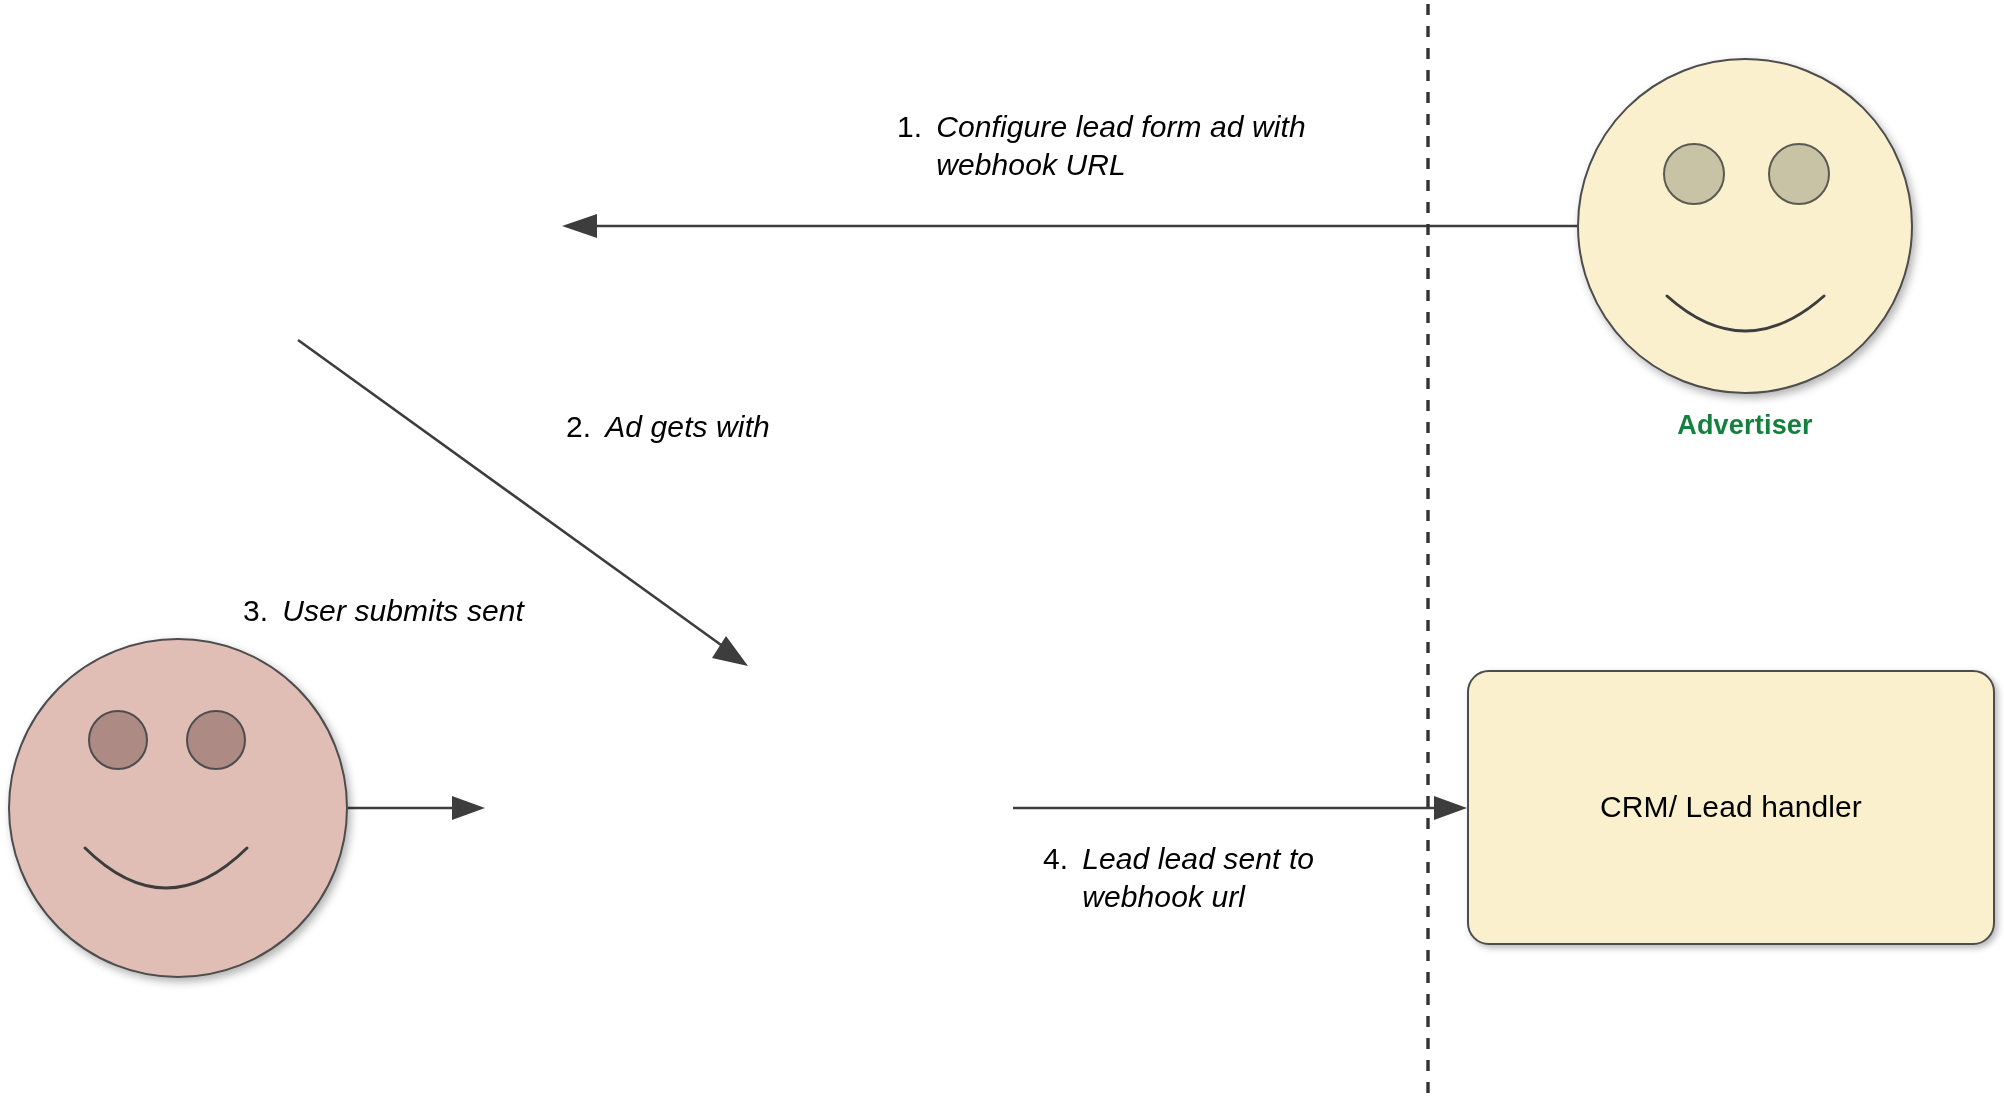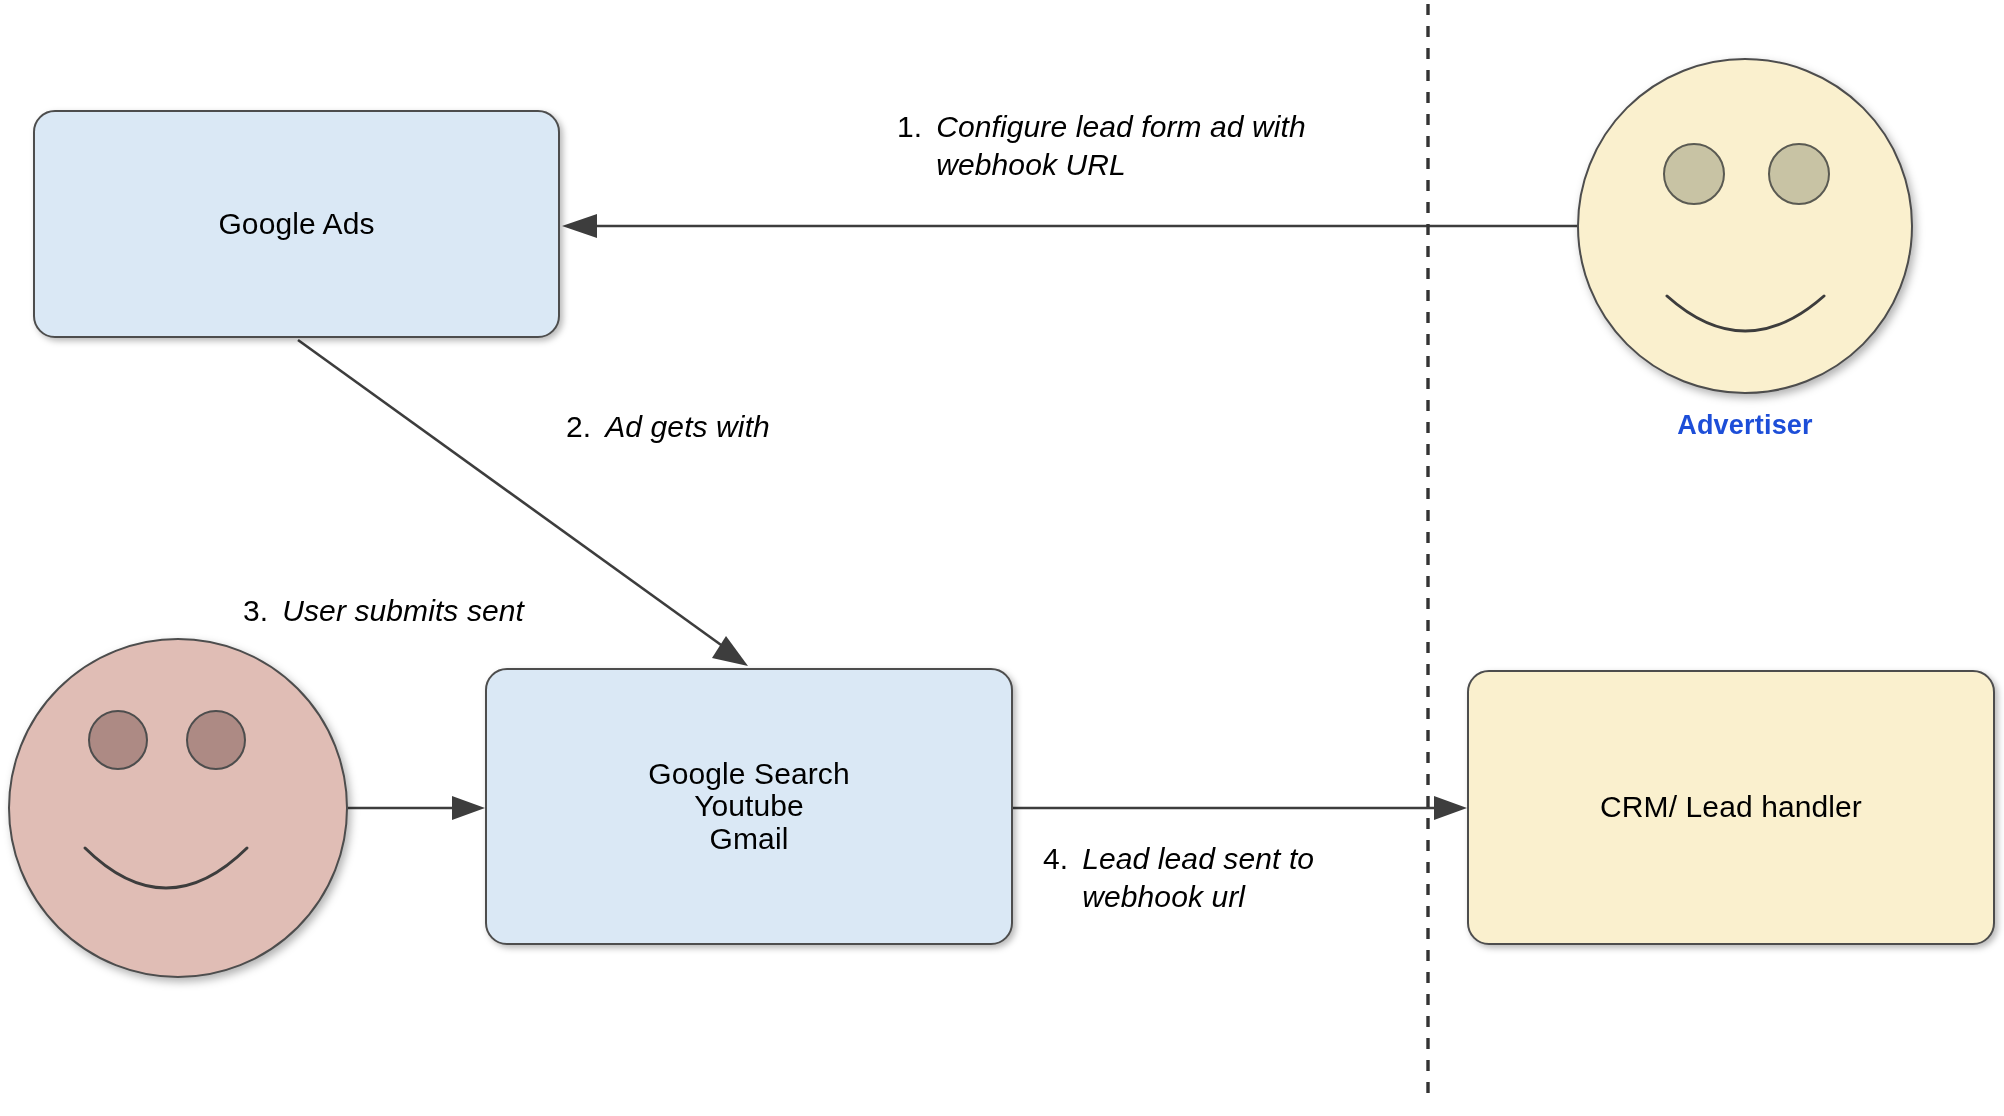--- a/index.html
+++ b/index.html
@@ -74,21 +74,21 @@
     position: absolute;
     left: 0;
     top: 0;
   }
   .actor-caption {
     position: absolute;
     width: 100%;
     text-align: center;
     font-size: 27px;
     font-weight: bold;
-    color: #1d4ed8;
+    color: #15803d;
     letter-spacing: 0.2px;
   }
 
   
   .step-label {
     position: absolute;
     font-size: 30px;
     line-height: 1.26;
     color: #000000;
     letter-spacing: 0.1px;
@@ -126,29 +126,21 @@
 
     <line x1="348" y1="808" x2="472" y2="808" stroke="#3d3d3d" stroke-width="2.6"></line>
     <path d="M 485 808 L 452 796 L 452 820 Z" fill="#3d3d3d"></path>
 
     <line x1="1013" y1="808" x2="1454" y2="808" stroke="#3d3d3d" stroke-width="2.6"></line>
     <path d="M 1467 808 L 1434 796 L 1434 820 Z" fill="#3d3d3d"></path>
 
     <line x1="1428" y1="4" x2="1428" y2="1096" stroke="#333333" stroke-width="3.4" stroke-dasharray="11 11"></line>
   </svg>
 
-  <div class="node rect-node fill-blue" style="left:33px; top:110px; width:527px; height:228px;">
-    <div class="node-label">Google Ads</div>
-  </div>
 
-  <div class="node rect-node fill-blue" style="left:485px; top:668px; width:528px; height:277px;">
-    <div class="node-label">Google Search
-Youtube
-Gmail</div>
-  </div>
 
   <div class="node rect-node fill-cream" style="left:1467px; top:670px; width:528px; height:275px;text-align:right;">
     <div class="node-label">CRM/ Lead handler</div>
   </div>
 
   <div class="actor" style="left:1577px; top:58px; width:336px; height:336px;">
     <div class="actor-face fill-cream"></div>
     <svg class="actor-svg" width="336" height="336" viewBox="0 0 336 336" xmlns="http://www.w3.org/2000/svg">
       <circle cx="117" cy="116" r="30" fill="#c8c3a4" stroke="#5a5a52" stroke-width="2"></circle>
       <circle cx="222" cy="116" r="30" fill="#c8c3a4" stroke="#5a5a52" stroke-width="2"></circle>

